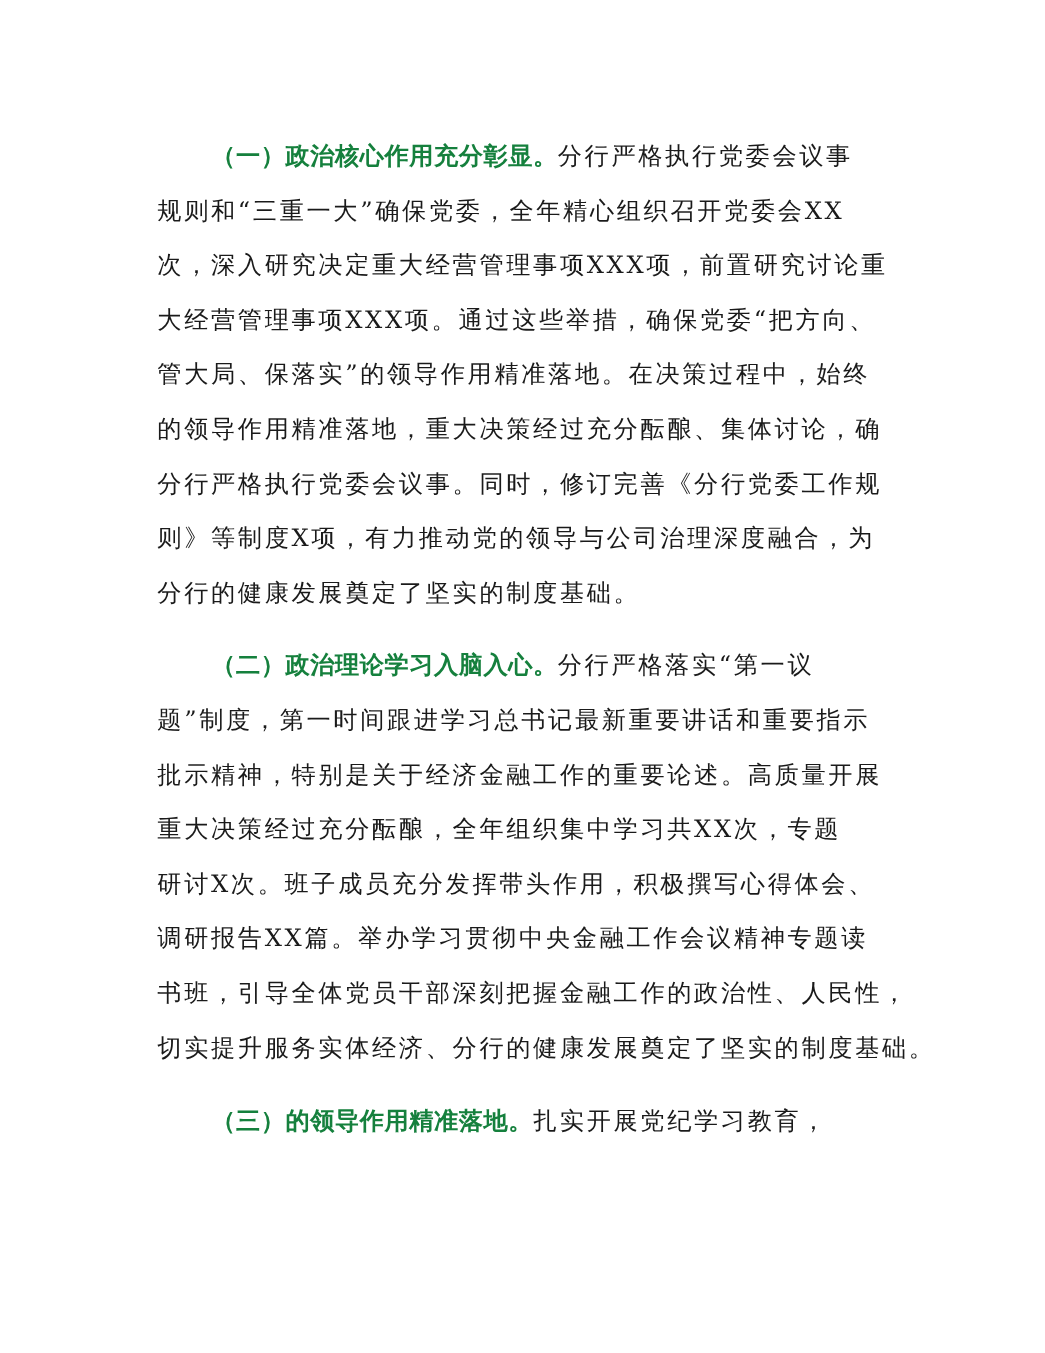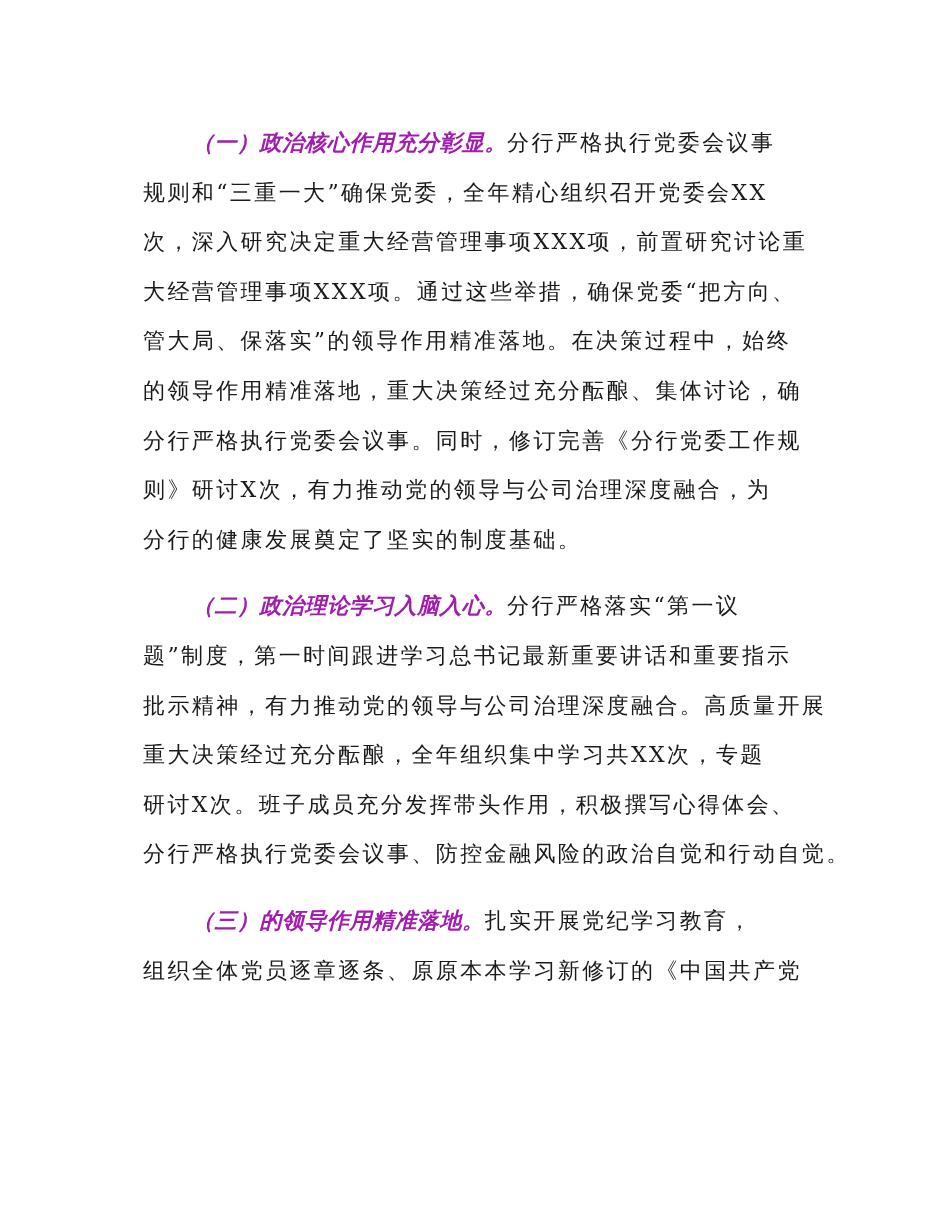--- a/index.html
+++ b/index.html
@@ -8,51 +8,52 @@
     position: absolute; left: 143px; top: 118px; width: 680px;
     font-family: "DejaVu Serif", "Liberation Serif", serif;
     color: #1a1a1a;
   }
   .para { margin: 0; }
   .line {
     display: block; height: 49.6px; line-height: 49.6px;
     font-size: 22px; white-space: nowrap; letter-spacing: 2.4px;
   }
   .indent { padding-left: 49px; }
-  .heading { font-family: "DejaVu Sans", "Liberation Sans", sans-serif; font-weight: bold; letter-spacing: 0.5px; color: #a21caf; font-style: italic; }
+  .heading { font-family: "DejaVu Sans", "Liberation Sans", sans-serif; font-weight: bold; letter-spacing: 0.5px; color: #15803d; }
   .gap { height: 17px; }
 </style>
 </head>
 <body>
 
 <div class="page">
 
   <div class="para">
     <span class="line indent"><span class="heading">（一）政治核心作用充分彰显。</span><span>分行严格执行党委会议事</span></span>
     <span class="line">规则和“三重一大”确保党委，全年精心组织召开党委会XX</span>
     <span class="line">次，深入研究决定重大经营管理事项XXX项，前置研究讨论重</span>
     <span class="line">大经营管理事项XXX项。通过这些举措，确保党委“把方向、</span>
     <span class="line">管大局、保落实”的领导作用精准落地。在决策过程中，始终</span>
     <span class="line">的领导作用精准落地，重大决策经过充分酝酿、集体讨论，确</span>
     <span class="line">分行严格执行党委会议事。同时，修订完善《分行党委工作规</span>
-    <span class="line">则》研讨X次，有力推动党的领导与公司治理深度融合，为</span>
+    <span class="line">则》等制度X项，有力推动党的领导与公司治理深度融合，为</span>
     <span class="line">分行的健康发展奠定了坚实的制度基础。</span>
   </div>
 
   <div class="gap"></div>
 
   <div class="para">
     <span class="line indent"><span class="heading">（二）政治理论学习入脑入心。</span><span>分行严格落实“第一议</span></span>
     <span class="line">题”制度，第一时间跟进学习总书记最新重要讲话和重要指示</span>
-    <span class="line">批示精神，有力推动党的领导与公司治理深度融合。高质量开展</span>
+    <span class="line">批示精神，特别是关于经济金融工作的重要论述。高质量开展</span>
     <span class="line">重大决策经过充分酝酿，全年组织集中学习共XX次，专题</span>
     <span class="line">研讨X次。班子成员充分发挥带头作用，积极撰写心得体会、</span>
-    <span class="line">分行严格执行党委会议事、防控金融风险的政治自觉和行动自觉。</span>
+    <span class="line">调研报告XX篇。举办学习贯彻中央金融工作会议精神专题读</span>
+    <span class="line">书班，引导全体党员干部深刻把握金融工作的政治性、人民性，</span>
+    <span class="line">切实提升服务实体经济、分行的健康发展奠定了坚实的制度基础。</span>
   </div>
 
   <div class="gap"></div>
 
   <div class="para">
     <span class="line indent"><span class="heading">（三）的领导作用精准落地。</span><span>扎实开展党纪学习教育，</span></span>
-    <span class="line">组织全体党员逐章逐条、原原本本学习新修订的《中国共产党</span>
   </div>
 
 </div>
 
 </body></html>

